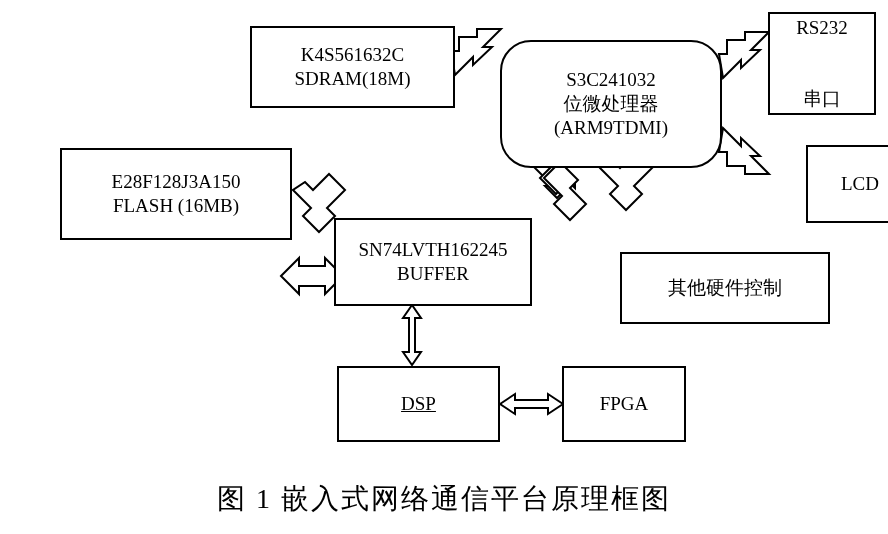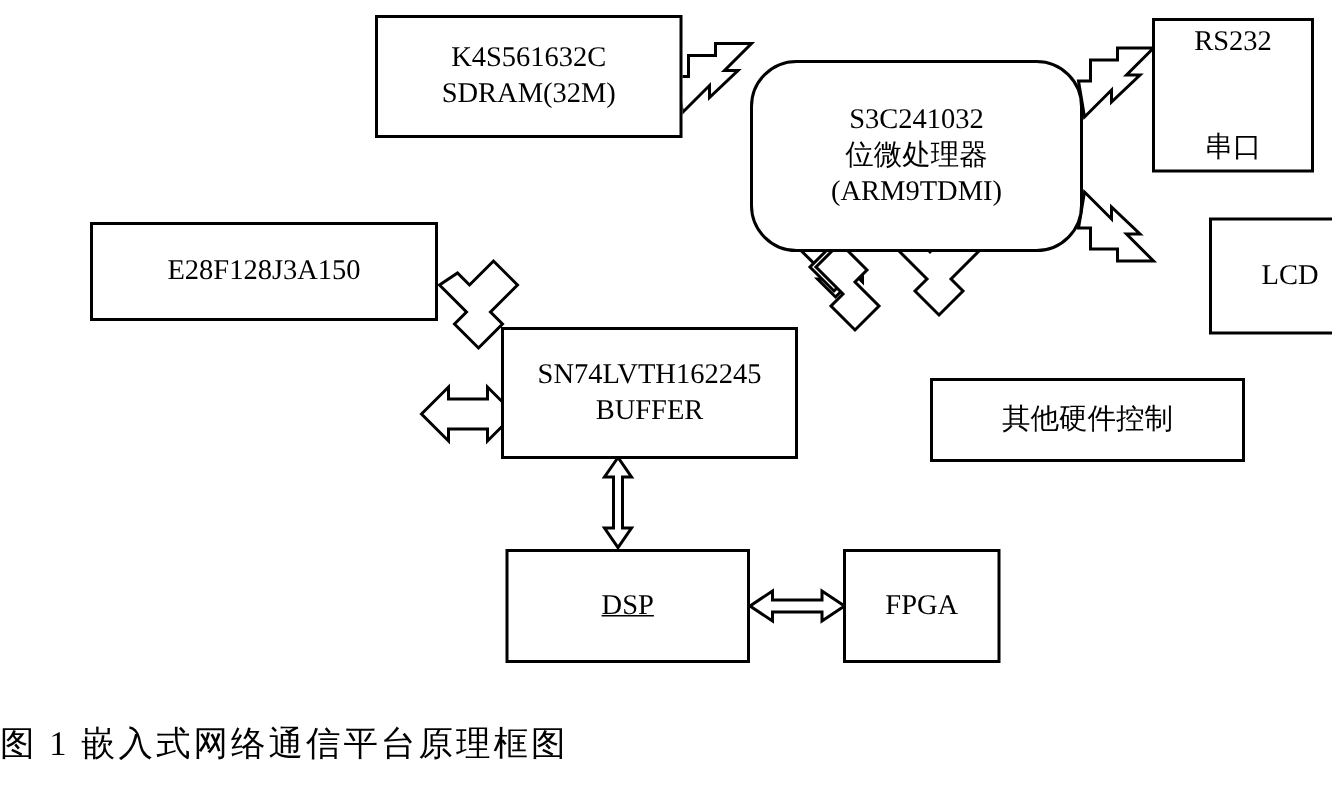--- a/index.html
+++ b/index.html
@@ -26,22 +26,22 @@
     line-height:1.25;
     font-size:19px;
     padding:2px 4px;
   }
   .box .ln{display:block;white-space:nowrap;}
 
   .caption{
     position:absolute;
     left:0;
     width:888px;
-    text-align:left;
-    font-size:23px;
+    text-align:center;
+    font-size:28px;
     letter-spacing:2px;
     white-space:nowrap;
   }
   svg.arrows{position:absolute;left:0;top:0;width:888px;height:534px;pointer-events:none;}
   svg.arrows path{fill:#fff;stroke:#000;stroke-width:2;stroke-linejoin:miter;}
 </style>
 </head>
 <body>
 
 <div id="stage">
@@ -80,57 +80,58 @@
 
     <g>
       <path d="M412,305 L403,318 L409,318 L409,352 L403,352 L412,365 L421,352 L415,352 L415,318 L421,318 Z"></path>
     </g>
 
     <g>
       <path d="M500,404 L515,394 L515,400 L548,400 L548,394 L563,404 L548,414 L548,408 L515,408 L515,414 Z"></path>
     </g>
   </svg>
 
-  <div class="box" style="left:250px;top:10px;width:205px;height:82px;">
+  <div class="box" style="left:250px;top:26px;width:205px;height:82px;">
     <span class="ln">K4S561632C</span>
-    <span class="ln">SDRAM(32M)</span>
+    <span class="ln">SDRAM(18M)</span>
   </div>
 
   <div class="box" style="left:500px;top:40px;width:222px;height:128px;border-radius:31px;">
     <span class="ln">S3C241032</span>
     <span class="ln">位微处理器</span>
     <span class="ln">(ARM9TDMI)</span>
   </div>
 
   <div class="box" style="left:768px;top:12px;width:108px;height:103px;justify-content:space-between;">
     <span class="ln">RS232</span>
     <span class="ln">串口</span>
   </div>
 
   <div class="box" style="left:768px;top:145px;width:108px;height:78px;margin-left:38px;">
     <span class="ln">LCD</span>
   </div>
 
-  <div class="box" style="left:60px;top:148px;width:232px;height:66px;">
+  <div class="box" style="left:60px;top:148px;width:232px;height:92px;">
     <span class="ln">E28F128J3A150</span>
+    <span class="ln">FLASH (16MB)</span>
   </div>
 
   <div class="box" style="left:334px;top:218px;width:198px;height:88px;">
     <span class="ln">SN74LVTH162245</span>
     <span class="ln">BUFFER</span>
   </div>
 
-  <div class="box" style="left:620px;top:252px;width:210px;height:56px;">
+  <div class="box" style="left:620px;top:252px;width:210px;height:72px;">
     <span class="ln">其他硬件控制</span>
   </div>
 
 
   <div class="box" style="left:337px;top:366px;width:163px;height:76px;text-decoration:underline;">
     <span class="ln">DSP</span>
   </div>
 
-  <div class="box" style="left:562px;top:366px;width:105px;height:76px;">
+  <div class="box" style="left:562px;top:366px;width:124px;height:76px;">
     <span class="ln">FPGA</span>
   </div>
 
   <div class="caption" style="top:480px;">图 1   嵌入式网络通信平台原理框图</div>
 
 </div>
 
 </body></html>

